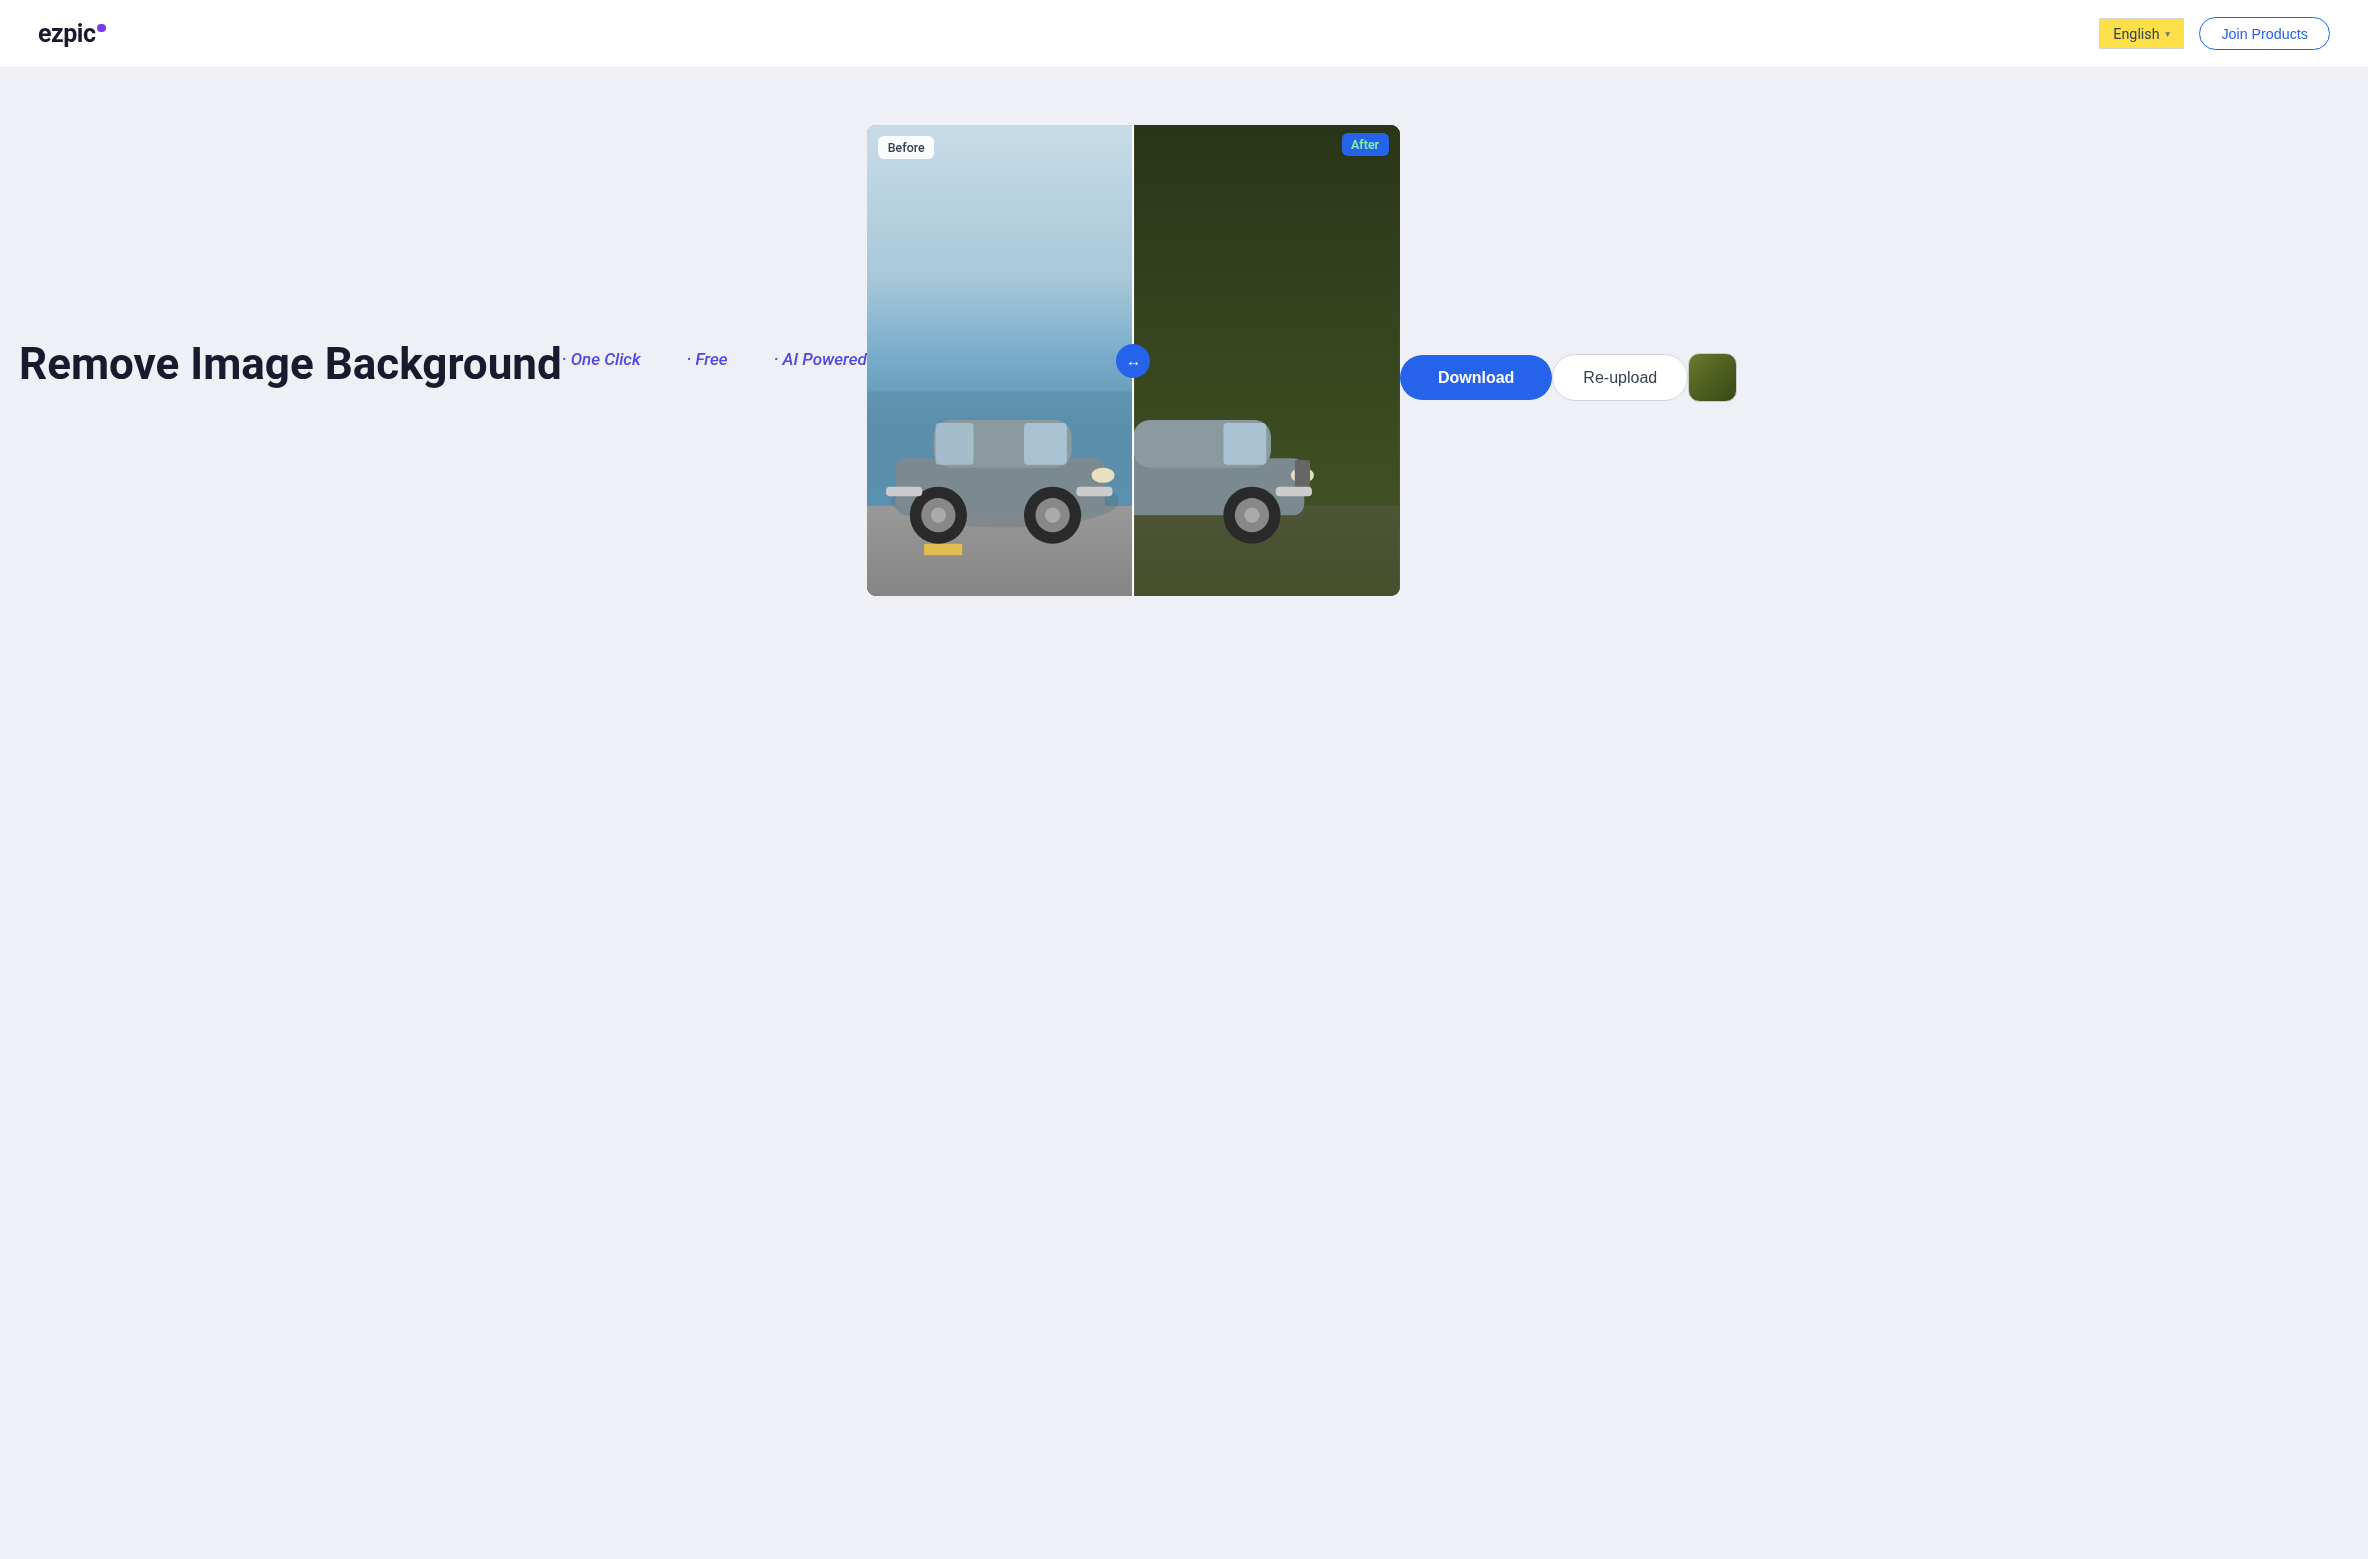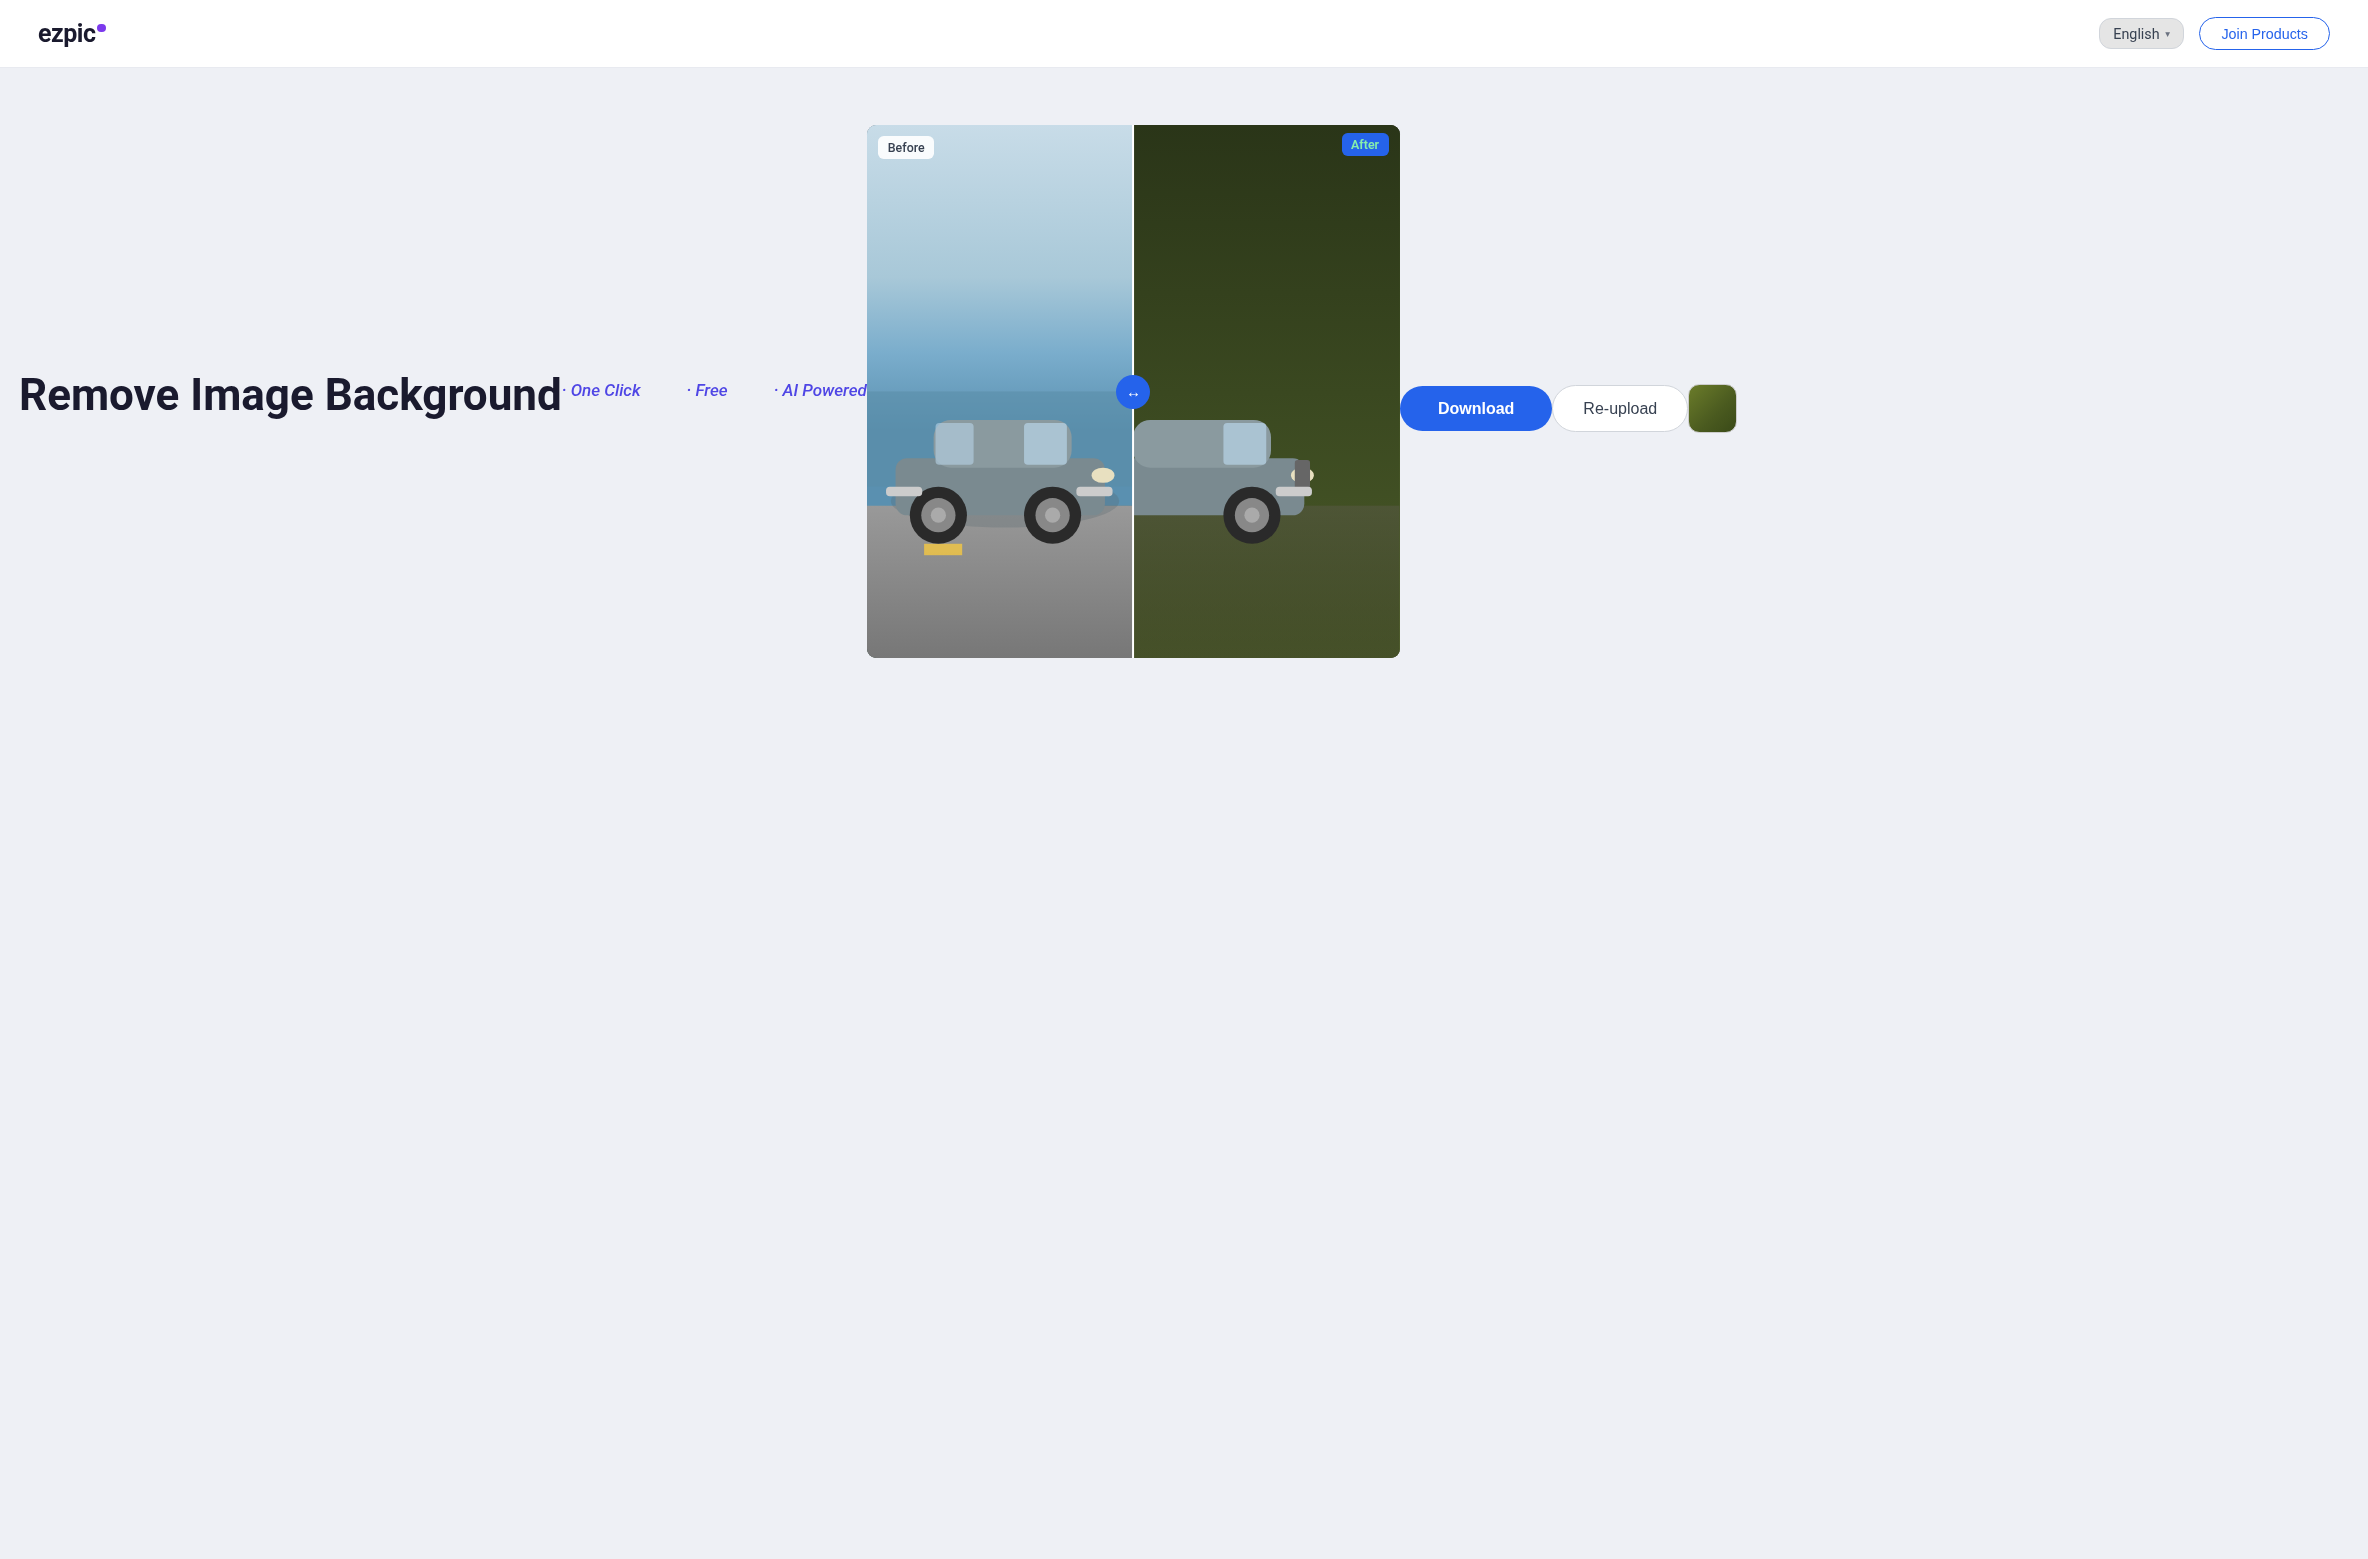--- a/index.html
+++ b/index.html
@@ -60,26 +60,26 @@
       display: flex;
       align-items: center;
       gap: 15px;
       margin-left: auto;
     }
     .lang-selector {
       display: flex;
       align-items: center;
       gap: 5.7px;
       border: 1.4px solid #d1d5db;
-      border-radius: 12px;
+      border-radius: 1px;
       padding: 6.7px 13.3px;
       font-size: 14.3px;
       color: #374151;
       cursor: pointer;
-      background: #e5e5e5;
+      background: #fde047;
     }
     .lang-selector .chevron {
       font-size: 9.5px;
       color: #6b7280;
     }
     .join-discord-btn {
       border: 1.4px solid #2563eb;
       border-radius: 23px;
       padding: 7.6px 21px;
       font-size: 14.3px;
@@ -115,21 +115,21 @@
       color: #4f46e5;
       font-weight: 500;
     }
     .feature-item::before {
       content: '· ';
     }
 
     
     .comparison-container {
       width: 533px;
-      height: 533px;
+      height: 471px;
       border-radius: 9.5px;
       overflow: hidden;
       position: relative;
       background: #333;
       margin-bottom: 34px;
     }
     
     .before-side {
       position: absolute;
       left: 0; top: 0;

